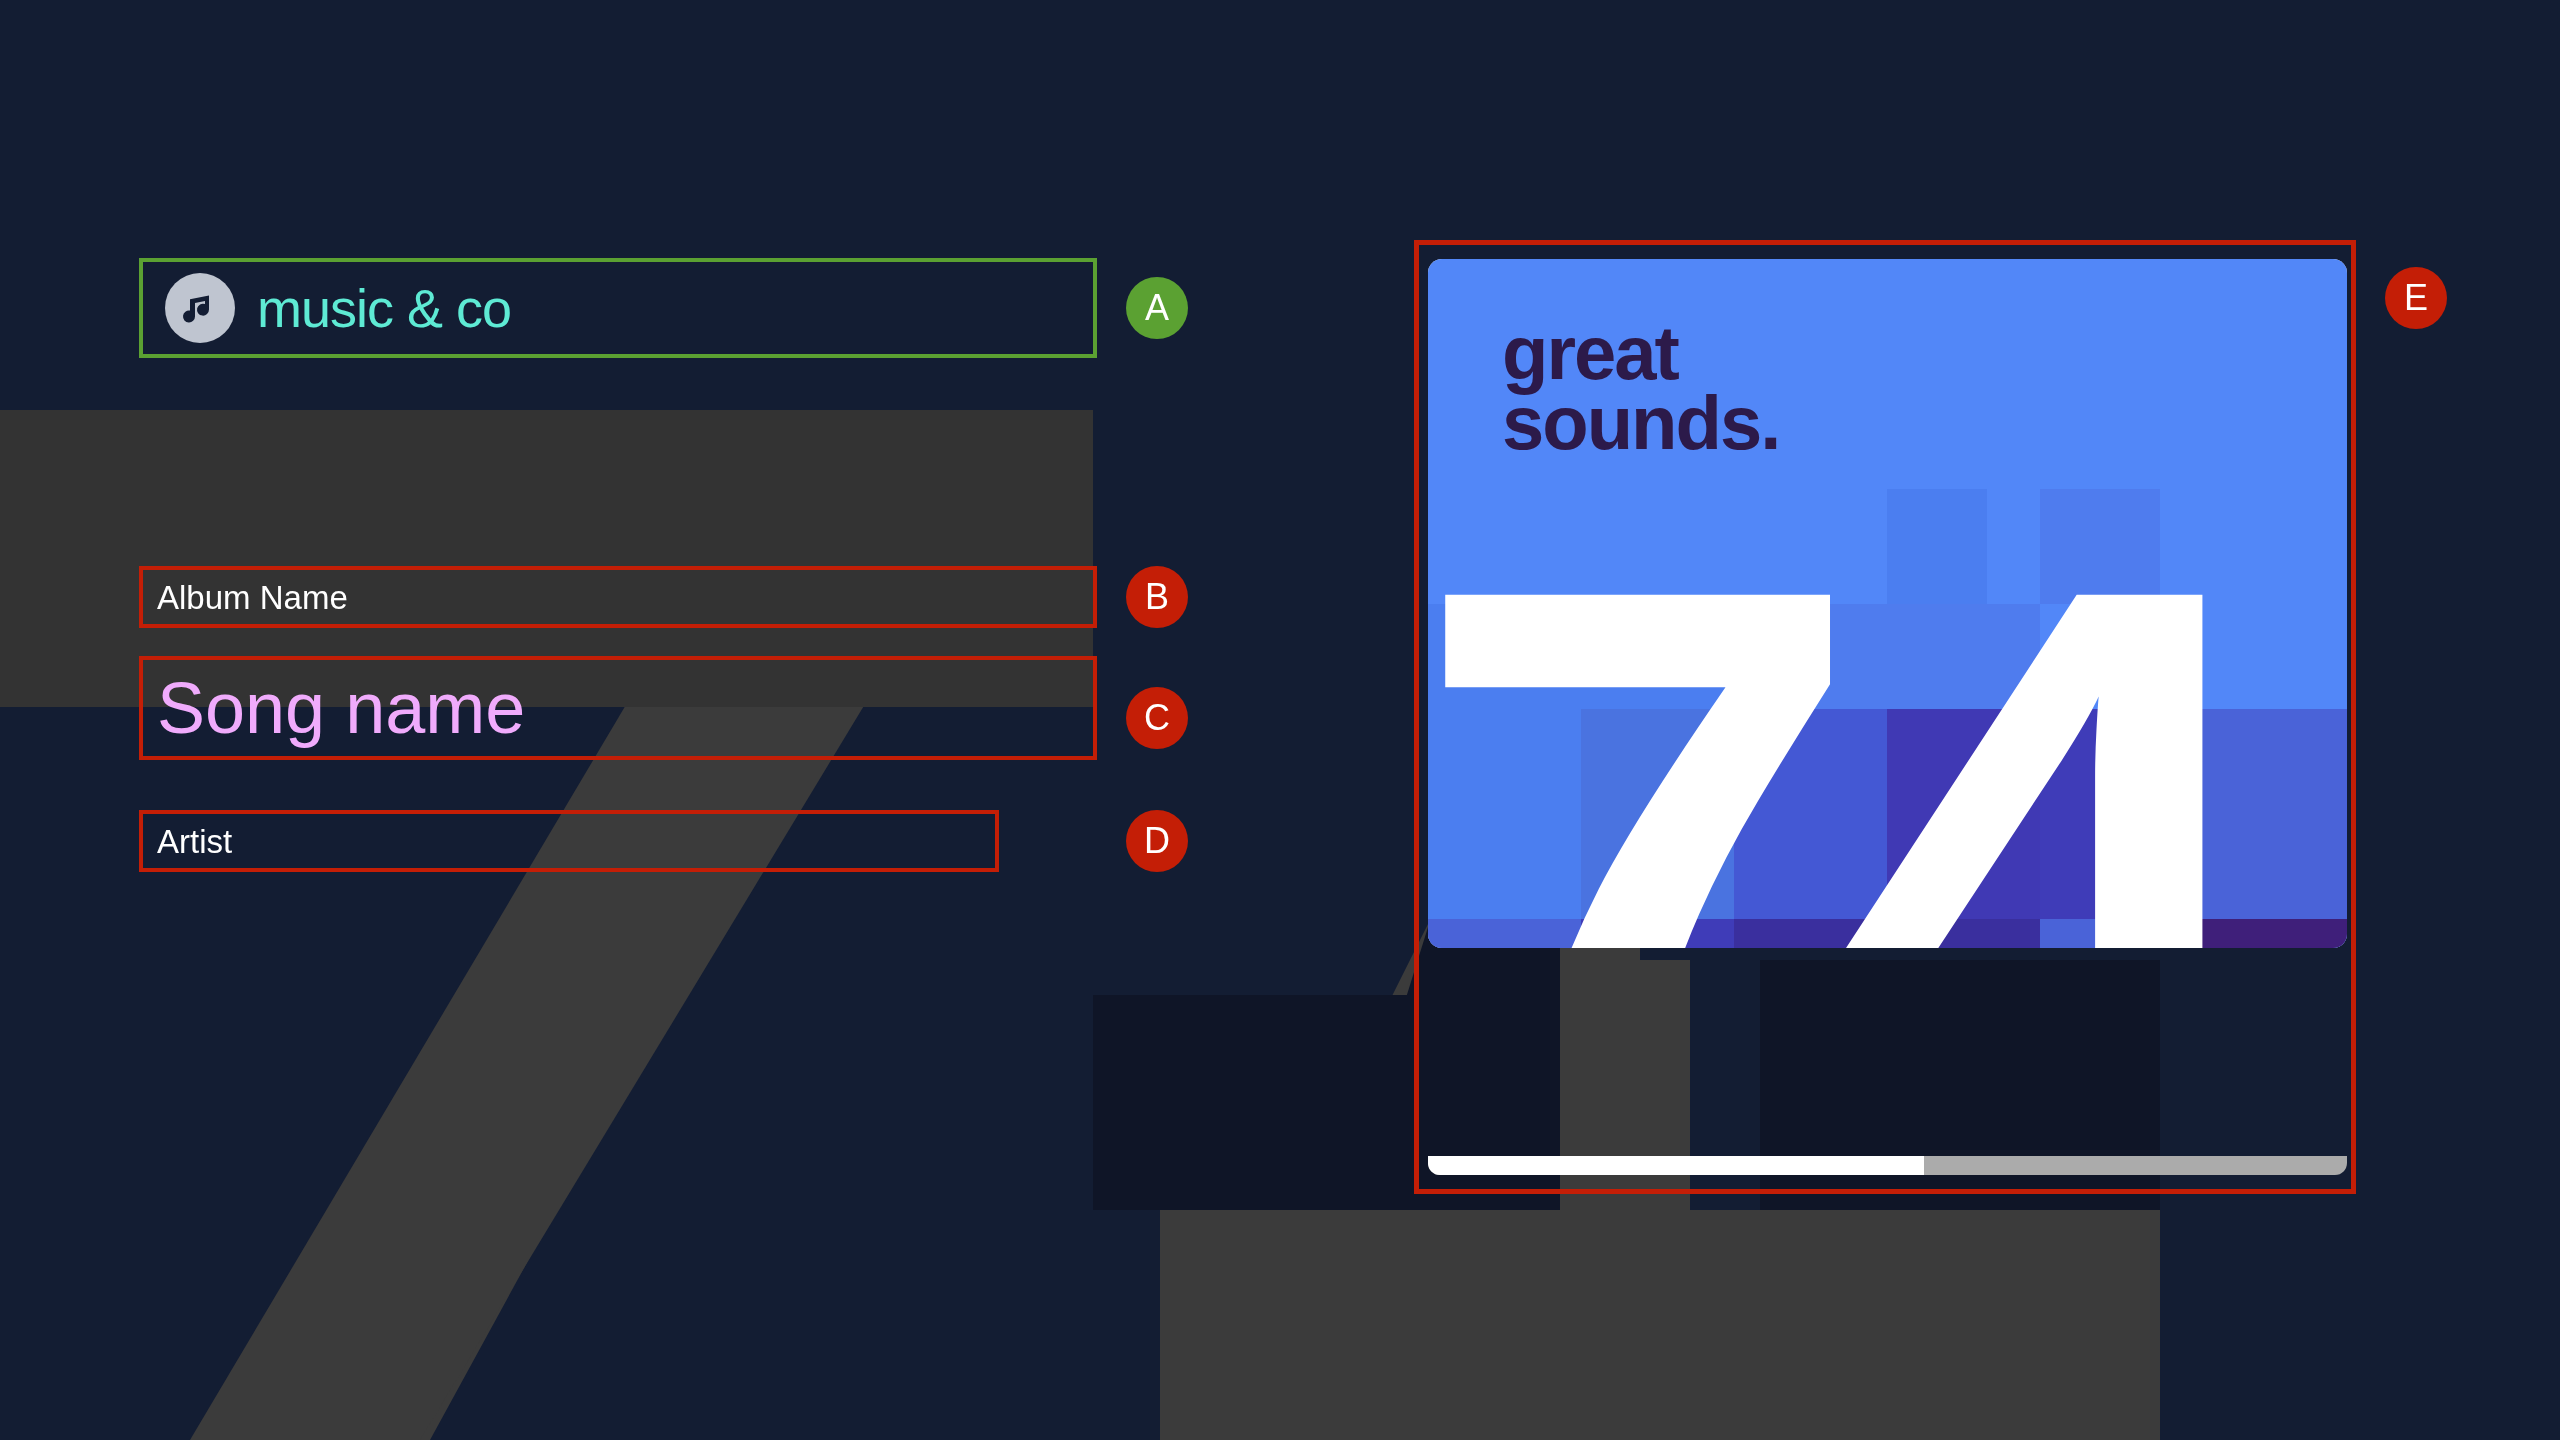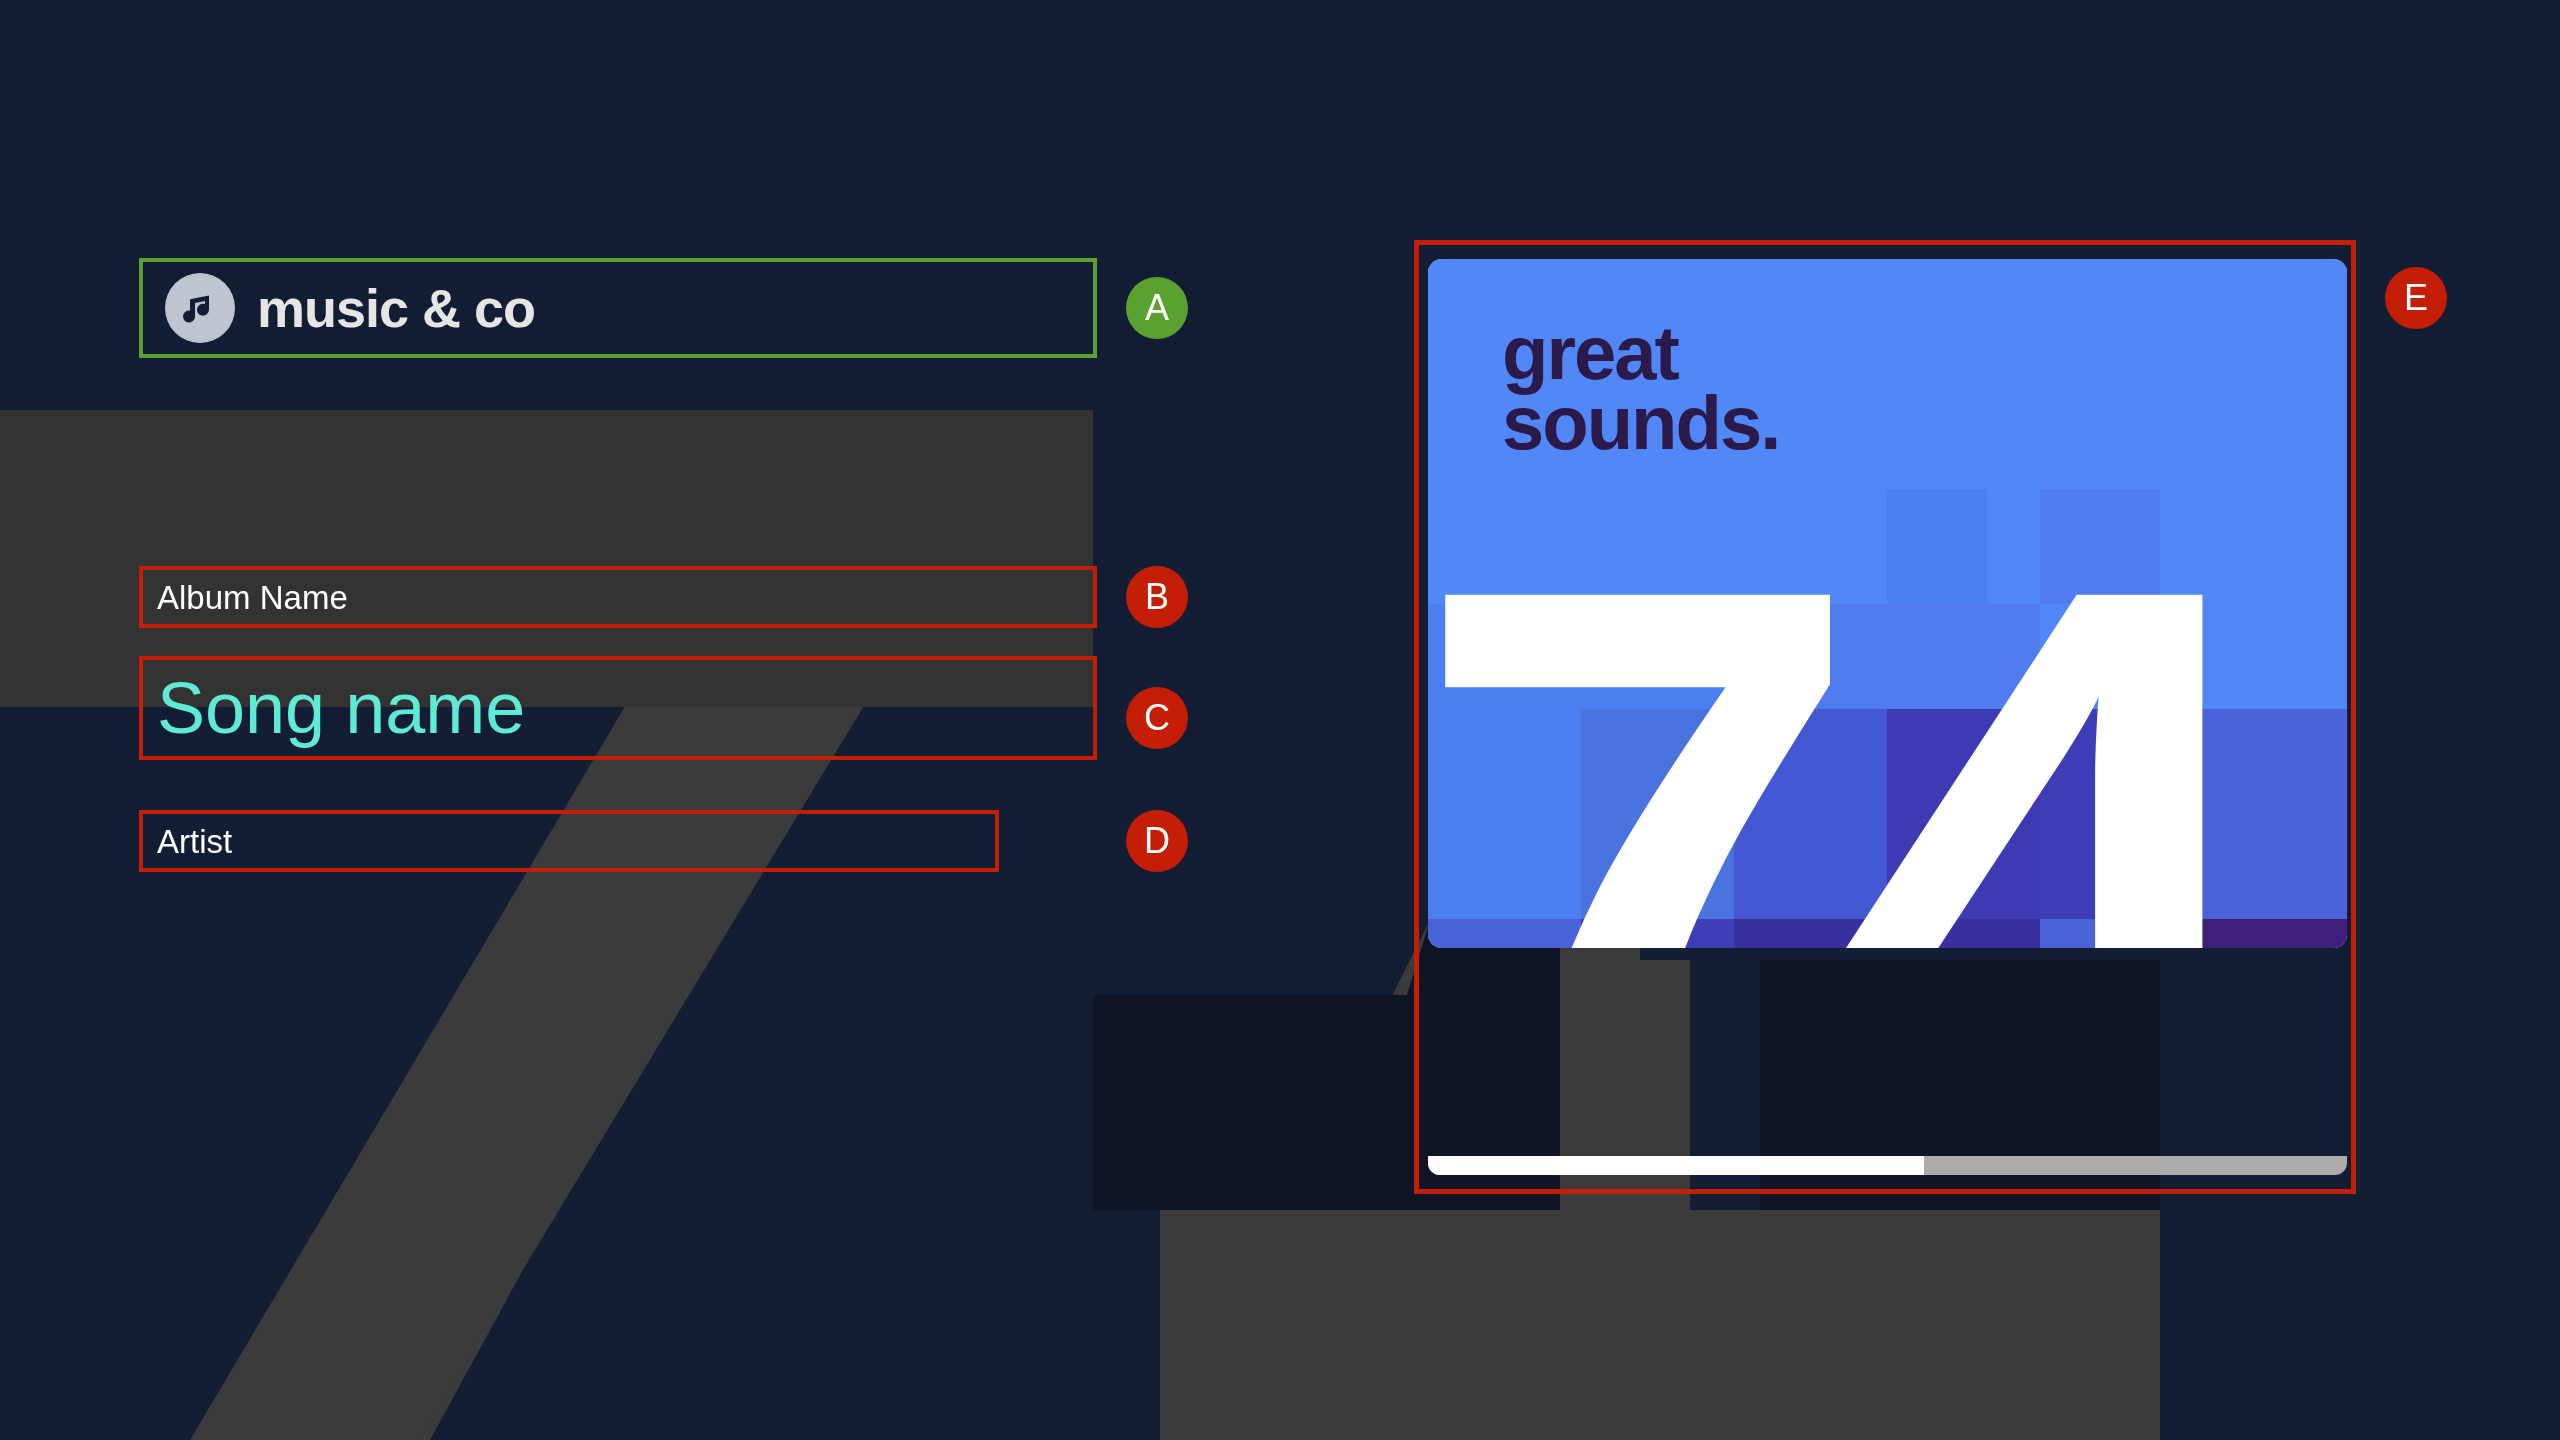--- a/index.html
+++ b/index.html
@@ -33,41 +33,41 @@
   }
   #brand-logo{
     width:70px;height:70px;border-radius:50%;
     background:#bfc5d0;
     flex:0 0 auto;
     display:flex;align-items:center;justify-content:center;
     margin-right:22px;
   }
   #brand-logo svg{display:block;}
   #brand-text{
-    color:#e5e5e5;
+    color:#5eead4;
     font-size:54px;
-    font-weight:bold;
+    font-weight:normal;
     letter-spacing:-1px;
     line-height:1;
     white-space:nowrap;
   }
 
   
   .meta-box{
     position:absolute;left:139px;box-sizing:border-box;
     border:4px solid #c41e06;
     display:flex;align-items:center;
     padding-left:14px;
   }
   #album-box{top:566px;width:958px;height:62px;}
   #song-box {top:656px;width:958px;height:104px;}
   #artist-box{top:810px;width:860px;height:62px;}
 
   #album-text{color:#ffffff;font-size:33px;line-height:1;white-space:nowrap;}
-  #song-text {color:#5eead4;font-size:72px;line-height:1;white-space:nowrap;}
+  #song-text {color:#f0abfc;font-size:72px;line-height:1;white-space:nowrap;}
   #artist-text{color:#ffffff;font-size:33px;line-height:1;white-space:nowrap;}
 
   
   .badge{
     position:absolute;
     width:62px;height:62px;border-radius:50%;
     display:flex;align-items:center;justify-content:center;
     color:#ffffff;font-size:36px;line-height:1;
     font-family:"Liberation Sans", sans-serif;
   }

